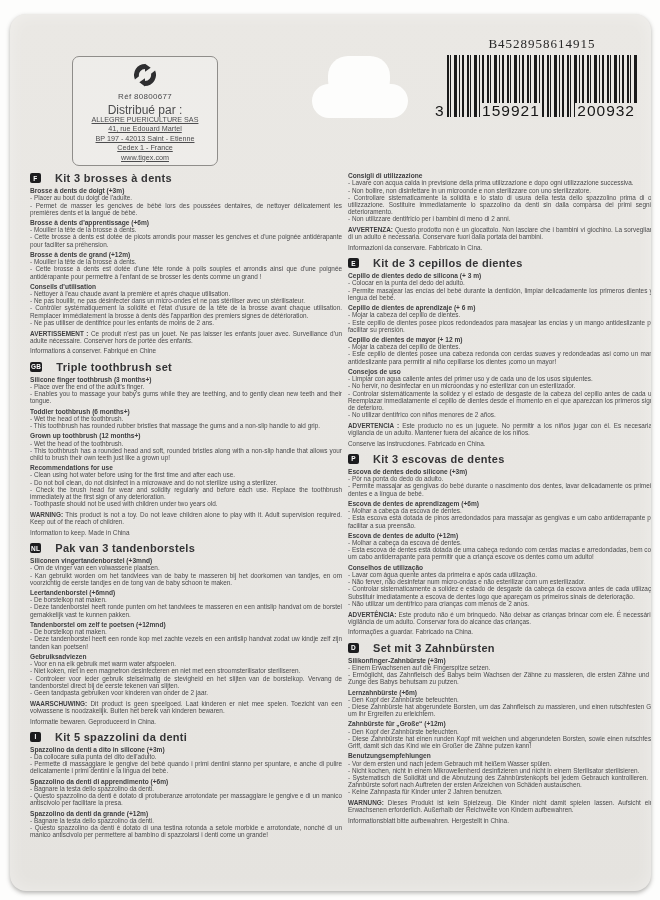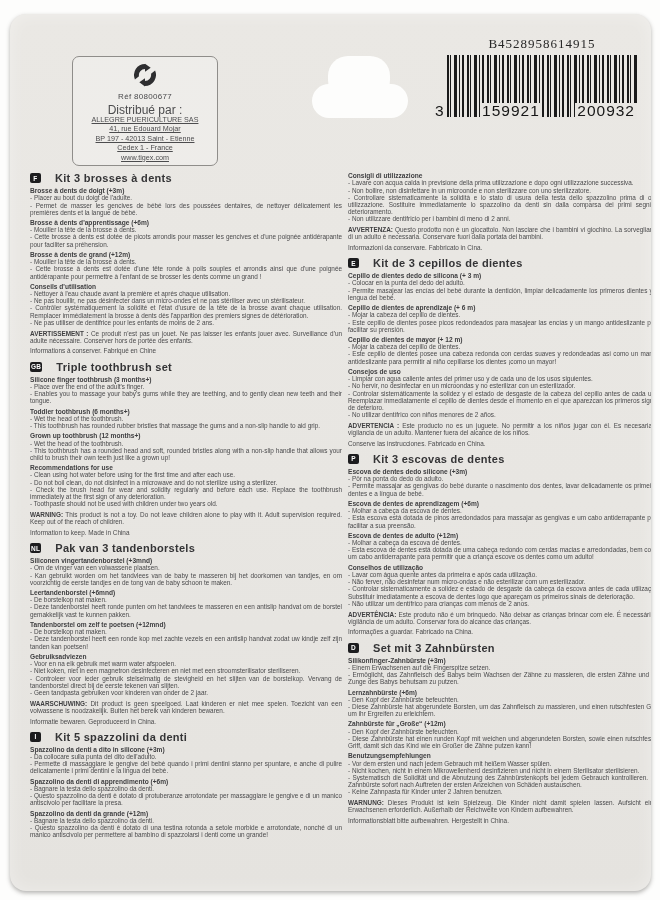--- a/index.html
+++ b/index.html
@@ -88,21 +88,21 @@
   <div class="slot-a"></div>
 
   <div class="addr-box">
     <svg class="ricon" viewBox="0 0 32 32">
       <path d="M16 2.5 A13.5 13.5 0 0 0 3.6 21.5 L8.6 17.6 A7.6 7.6 0 0 1 16 8.6 L16 12 L23 7 L16 2 Z" fill="#2e2e30"></path>
       <path d="M16 29.5 A13.5 13.5 0 0 0 28.4 10.5 L23.4 14.4 A7.6 7.6 0 0 1 16 23.4 L16 20 L9 25 L16 30 Z" fill="#2e2e30"></path>
     </svg>
     <div class="ref-line">Réf 80800677</div>
     <div class="dist-head">Distribué par :</div>
     <div class="dist-line">ALLEGRE PUERICULTURE SAS</div>
-    <div class="dist-line">41, rue Edouard Mojar</div>
+    <div class="dist-line">41, rue Edouard Martel</div>
     <div class="dist-line">BP 197 - 42013 Saint - Etienne</div>
     <div class="dist-line">Cedex 1 - France</div>
     <div class="dist-line">www.tigex.com</div>
   </div>
 
   <div class="barcode-wrap">
     <div class="bc-num">B4528958614915</div>
     <div class="bars"></div>
     <div class="ean">
       <span class="d">3</span>

